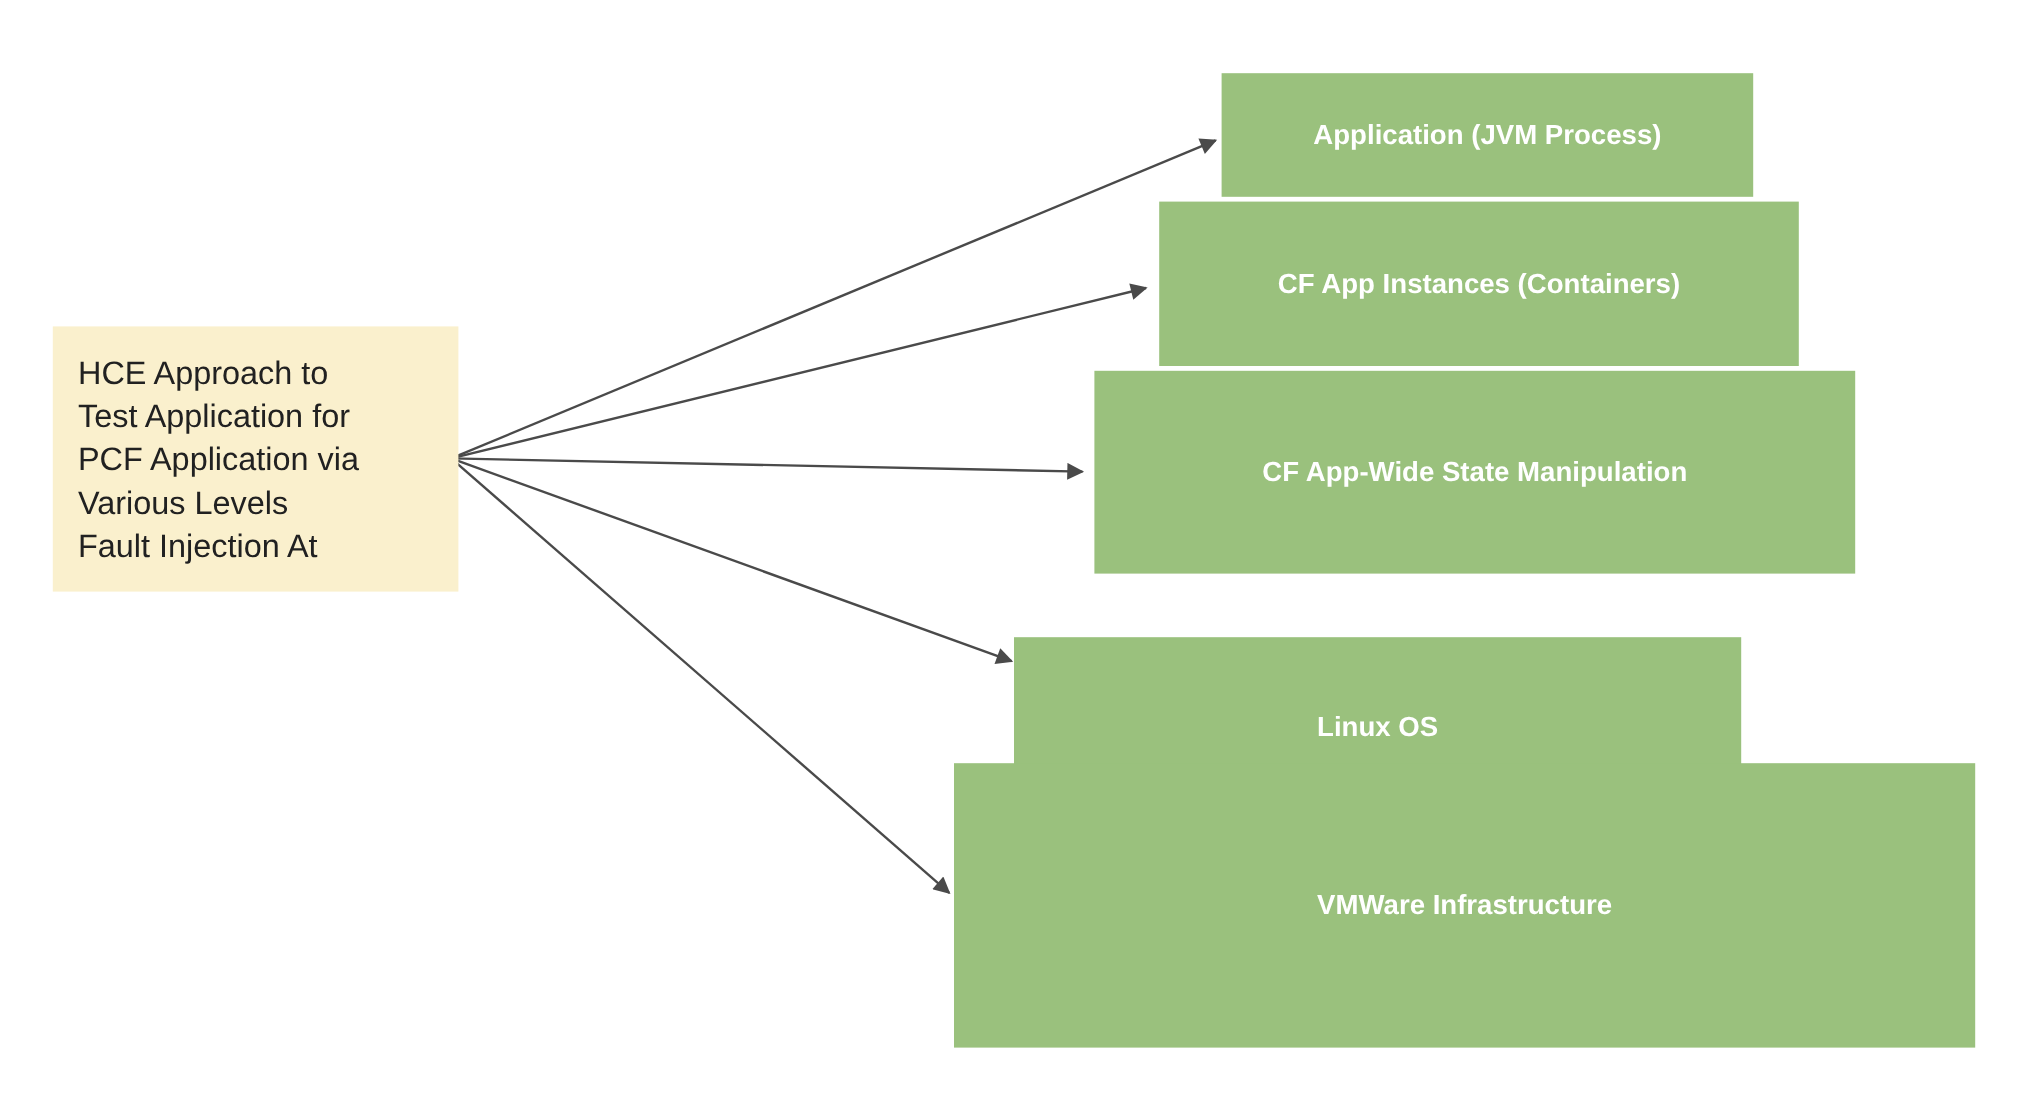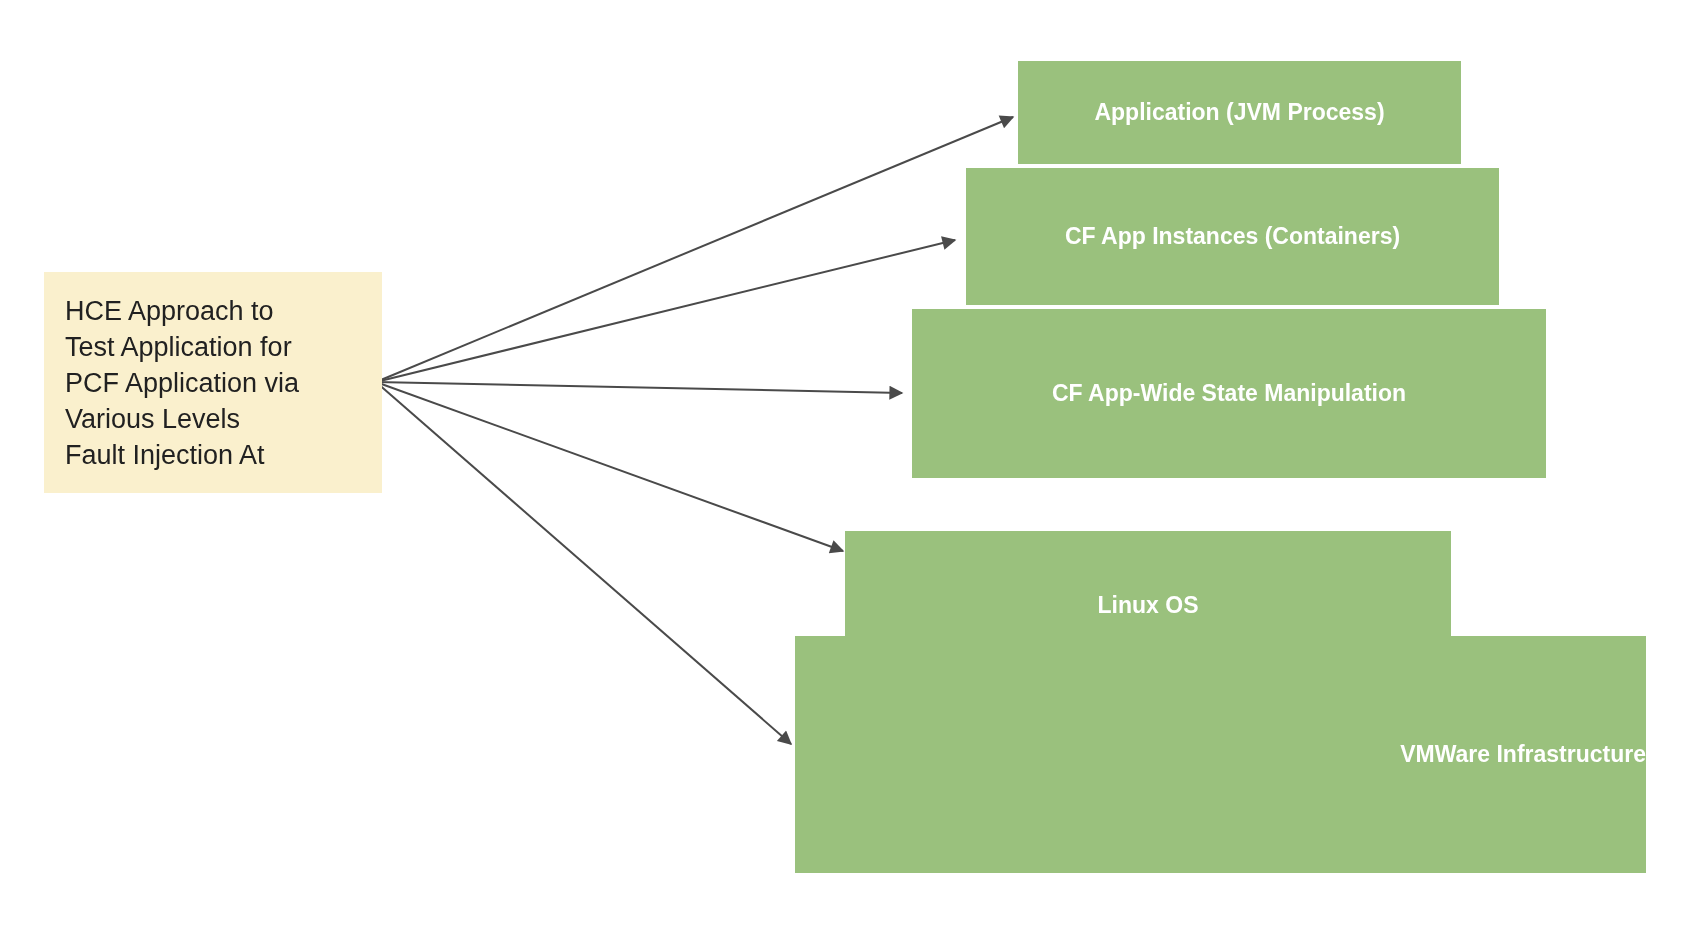--- a/index.html
+++ b/index.html
@@ -32,21 +32,21 @@
     background:var(--level-fill);
     color:var(--level-text);
     display:flex;align-items:center;justify-content:center;
     font-size:23px;font-weight:700;
     text-align:center;
   }
   .level-0{left:1018px;top:61px;width:443px;height:103px;justify-content:center;}
   .level-1{left:966px;top:168px;width:533px;height:137px;}
   .level-2{left:912px;top:309px;width:634px;height:169px;}
   .level-3{left:845px;top:483px;width:606px;height:149px;margin-top:48px;}
-  .level-4{left:795px;top:636px;width:851px;height:237px;justify-content:flex-end;}
+  .level-4{left:795px;top:636px;width:851px;height:237px;}
 </style>
 </head>
 <body>
 
 <div class="canvas">
 
   <svg class="arrows" viewBox="0 0 1695 926" aria-hidden="true">
     <defs>
       <marker id="ah" viewBox="0 0 10 10" refX="9" refY="5" markerWidth="8" markerHeight="7" orient="auto-start-reverse">
         <path d="M0,0 L10,5 L0,10 z" fill="#4A4A4A"></path>

